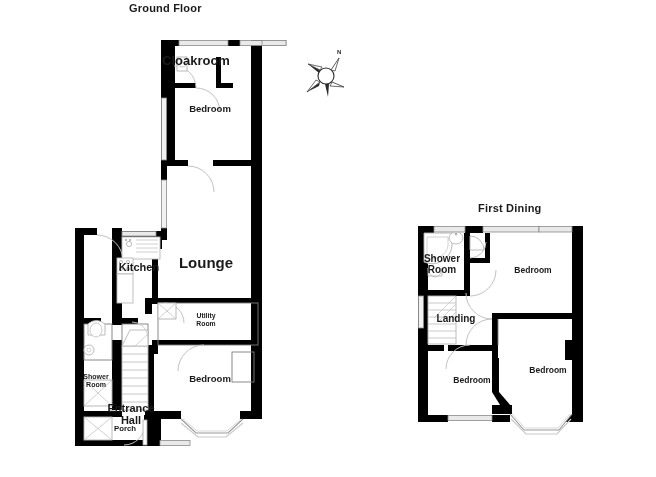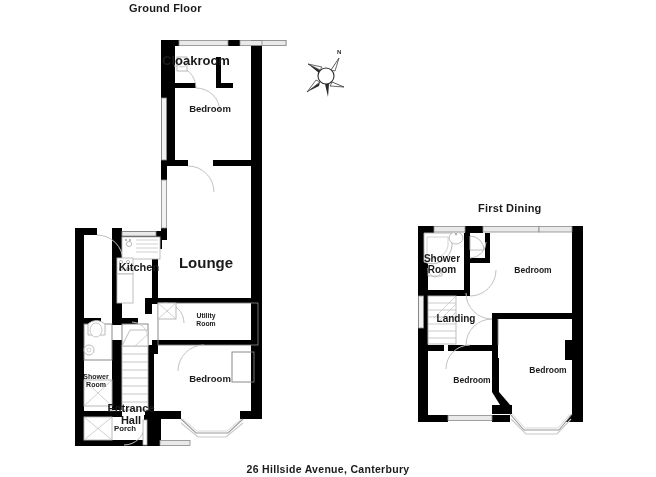--- a/index.html
+++ b/index.html
@@ -377,15 +377,14 @@
 Room</div>
 
   <div class="room-label" style="left:533px; top:266px; width:76px; margin-left:-38px; font-size:8.5px;">Bedroom</div>
 
   <div class="room-label" style="left:456px; top:313px; width:60px; margin-left:-30px; font-size:10px;">Landing</div>
 
   <div class="room-label" style="left:472px; top:376px; width:76px; margin-left:-38px; font-size:8.5px;">Bedroom</div>
 
   <div class="room-label" style="left:548px; top:366px; width:76px; margin-left:-38px; font-size:8.5px;">Bedroom</div>
 
-  <div id="address-caption">26 Hillside Avenue, Canterbury</div>
 
 </div>
 
 </body></html>

